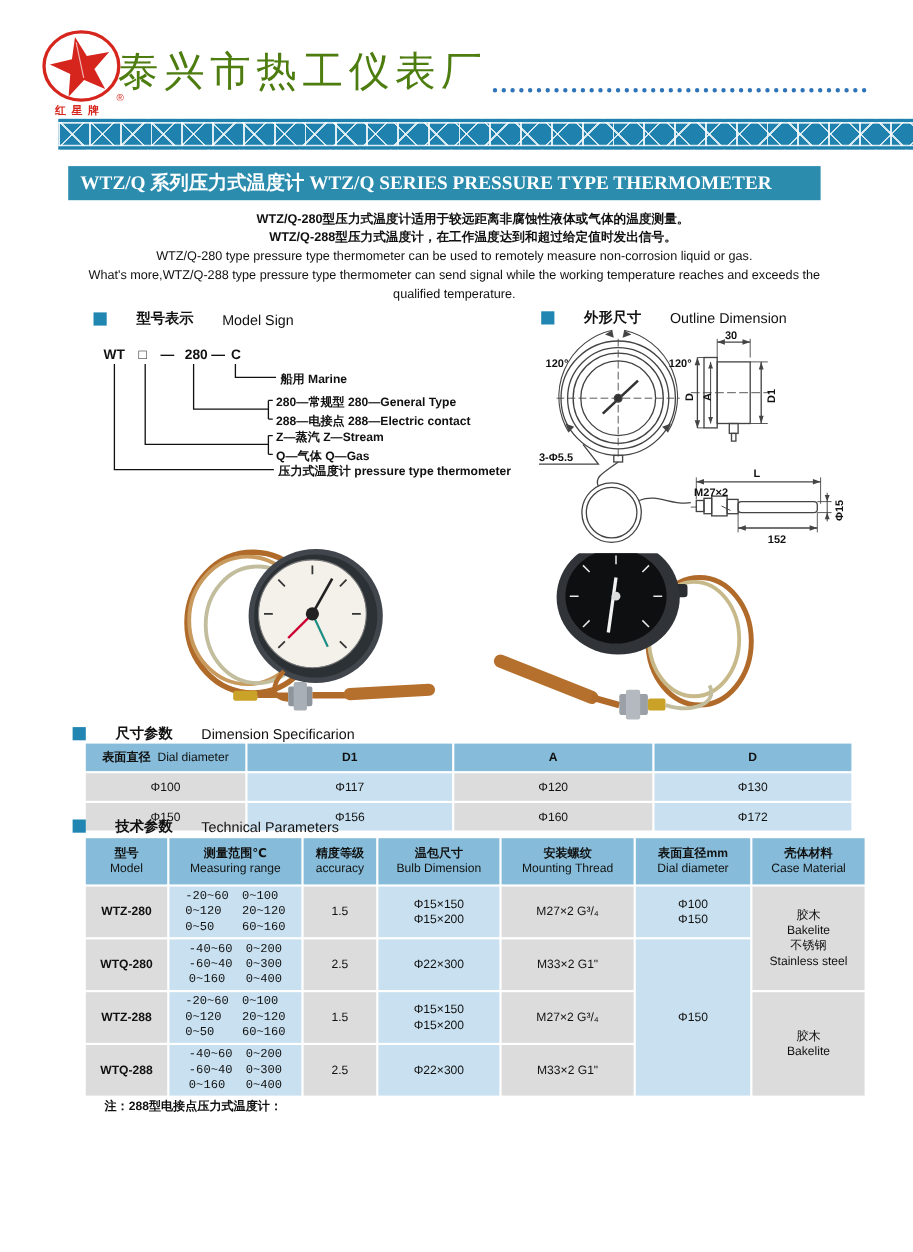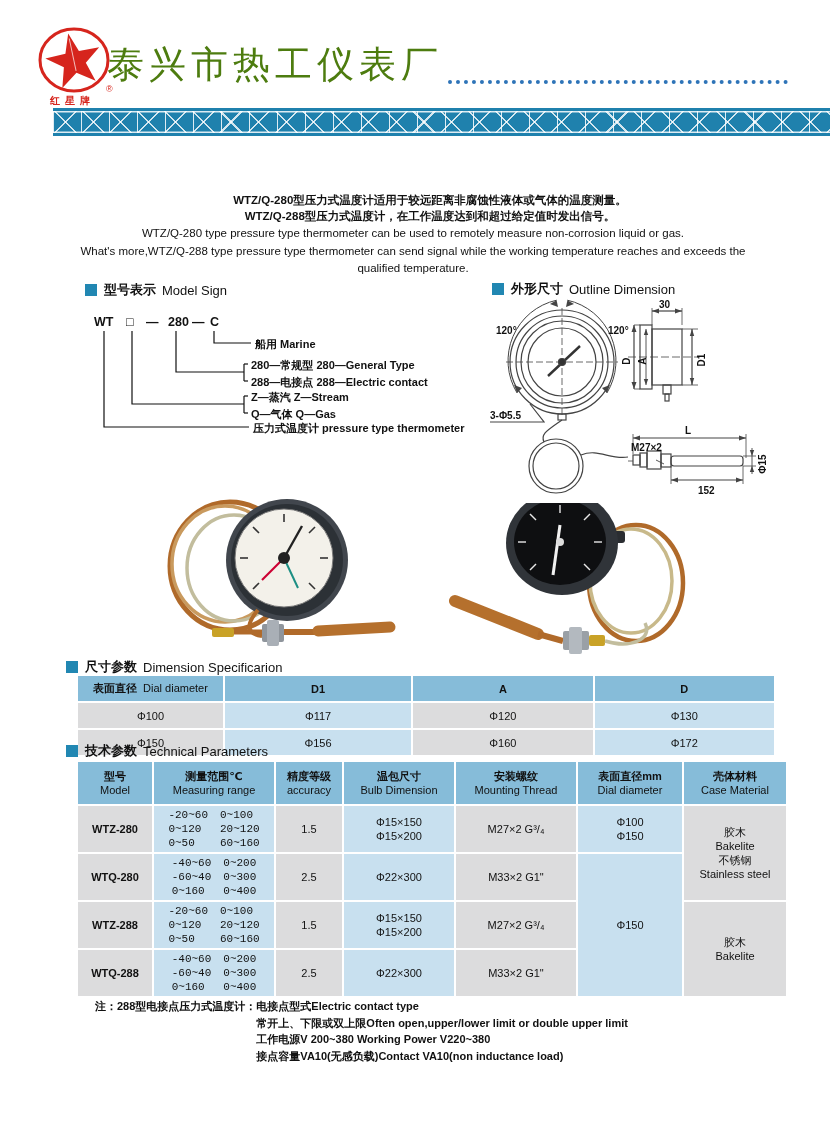--- a/index.html
+++ b/index.html
@@ -19,21 +19,21 @@
                 inset 0 -3px 0 #1f81ad, inset 0 -4.5px 0 rgba(255,255,255,.85);}
   
   .title-bar{position:absolute;left:62px;top:151px;width:684px;height:31px;background:#2b8cae;
     color:#fff;font-family:"Liberation Serif","DejaVu Serif",serif;font-weight:bold;font-size:17.5px;
     line-height:31px;padding-left:11px;box-sizing:border-box;white-space:nowrap;}
   
   .intro{position:absolute;left:60px;top:192px;width:706px;font-size:11.5px;line-height:16px;text-align:center;}
   .intro .zh{font-weight:bold;margin:0 0 0 34px;}
   .intro .en{margin:1px 0 0 0;line-height:17px;}
   
-  .sec-head{position:absolute;display:flex;align-items:center;font-size:13px;white-space:nowrap;}
+  .sec-head{position:absolute;display:flex;align-items:center;font-size:13px;white-space:nowrap;gap:20px;}
   .sec-head .sq{width:12px;height:12px;background:#2187b2;margin-right:7px;flex:0 0 auto;}
   .sec-head .zh{font-weight:bold;margin-right:6px;}
   
   .msign{position:absolute;left:88px;top:315px;width:400px;height:132px;}
   .msign svg{position:absolute;left:0;top:0;}
   .msign .lbl{position:absolute;font-size:11px;font-weight:bold;white-space:nowrap;text-align:right;}
   .msign .code{position:absolute;top:0;font-size:12.5px;font-weight:bold;}
   
   .outline-svg{position:absolute;left:488px;top:298px;}
   .dim-label{font-size:10px;font-weight:bold;fill:#111;}
@@ -74,20 +74,21 @@
         <polyline points="38,12 38,45" stroke="#fff" stroke-width="1" fill="none" opacity=".7"></polyline>
       </g>
       <text x="70" y="66" font-size="9" fill="#d6251d">®</text>
     </svg>
   </div>
   <div class="brand">红星牌</div>
   <div class="factory">泰兴市热工仪表厂</div>
   <div class="dotted"></div>
   <div class="band"></div>
 
+  <div class="title-bar">WTZ/Q 系列压力式温度计 WTZ/Q SERIES PRESSURE TYPE THERMOMETER</div>
 
   <div class="intro">
     <p class="zh">WTZ/Q-280型压力式温度计适用于较远距离非腐蚀性液体或气体的温度测量。</p>
     <p class="zh">WTZ/Q-288型压力式温度计，在工作温度达到和超过给定值时发出信号。</p>
     <p class="en">WTZ/Q-280 type pressure type thermometer can be used to remotely measure non-corrosion liquid or gas.</p>
     <p class="en">What's more,WTZ/Q-288 type pressure type thermometer can send signal while the working temperature reaches and exceeds the qualified temperature.</p>
   </div>
 
   <div class="sec-head" style="left:85px;top:281px;">
     <span class="sq"></span>
@@ -427,21 +428,15 @@
           </td>
       <td class="gray">2.5</td>
       <td class="blue pre">Φ22×300</td>
       <td class="gray">M33×2  G1"</td>
     </tr>
   </tbody>
     </table>
 
   <div class="notes">
     <span class="prefix">注：288型电接点压力式温度计：</span>
-    <div>
-      <div class="nline">电接点型式Electric contact type</div>
-      <div class="nline">常开上、下限或双上限Often open,upper/lower limit or double upper limit</div>
-      <div class="nline">工作电源V 200~380 Working Power V220~380</div>
-      <div class="nline">接点容量VA10(无感负载)Contact VA10(non inductance load)</div>
-    </div>
   </div>
 
 </div>
 
 </body></html>

